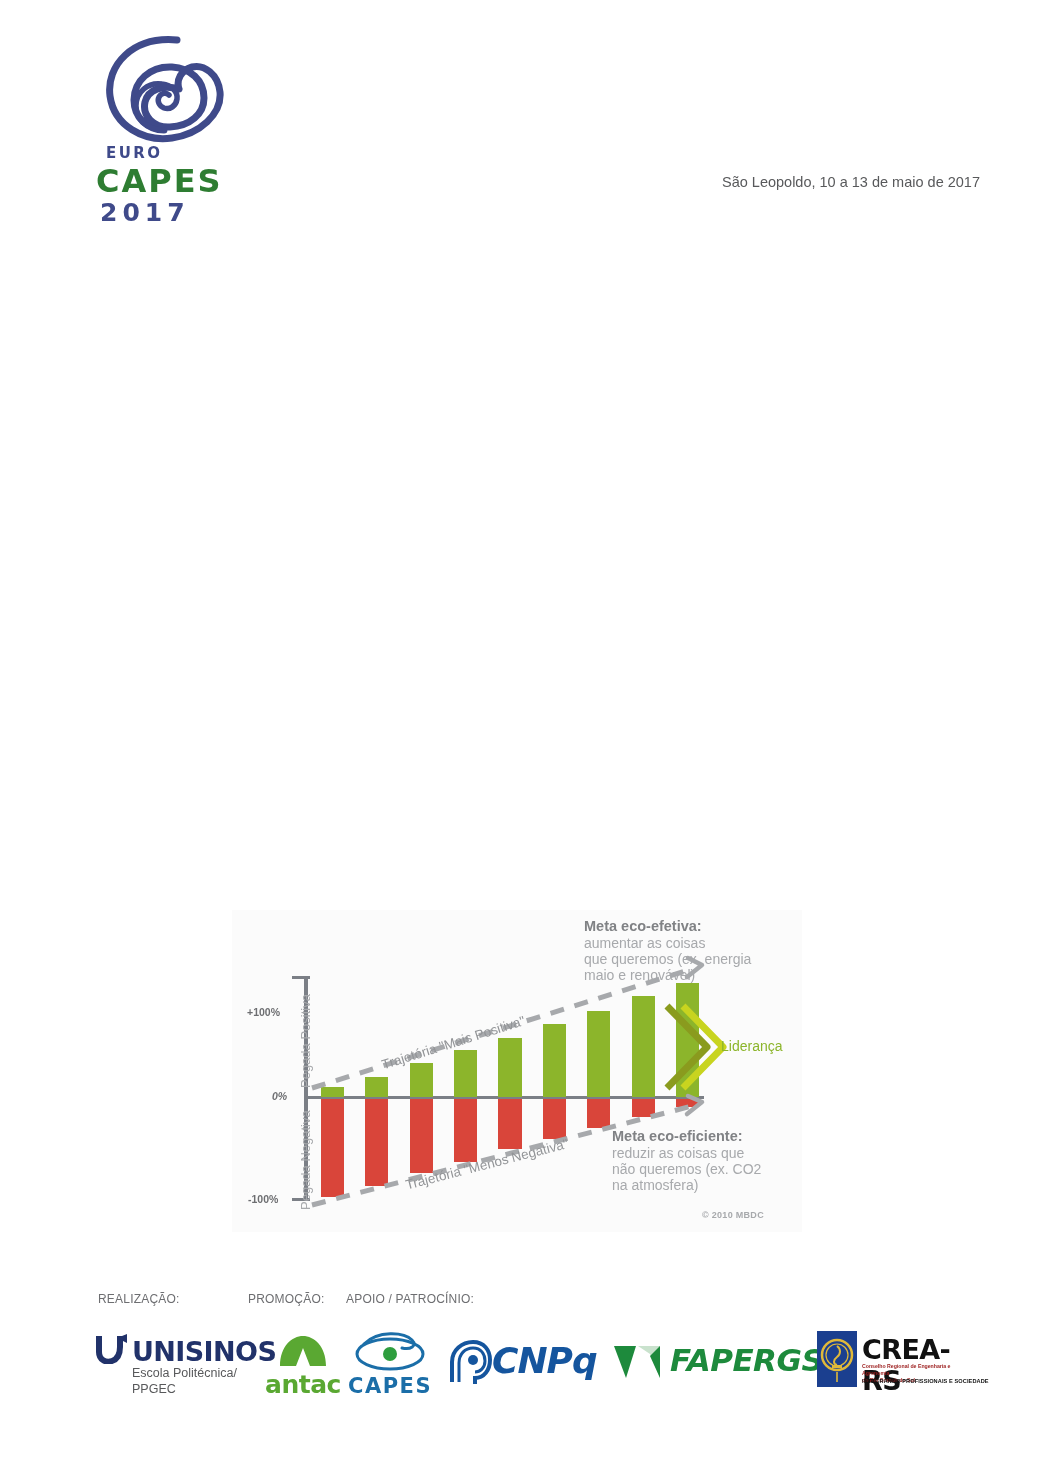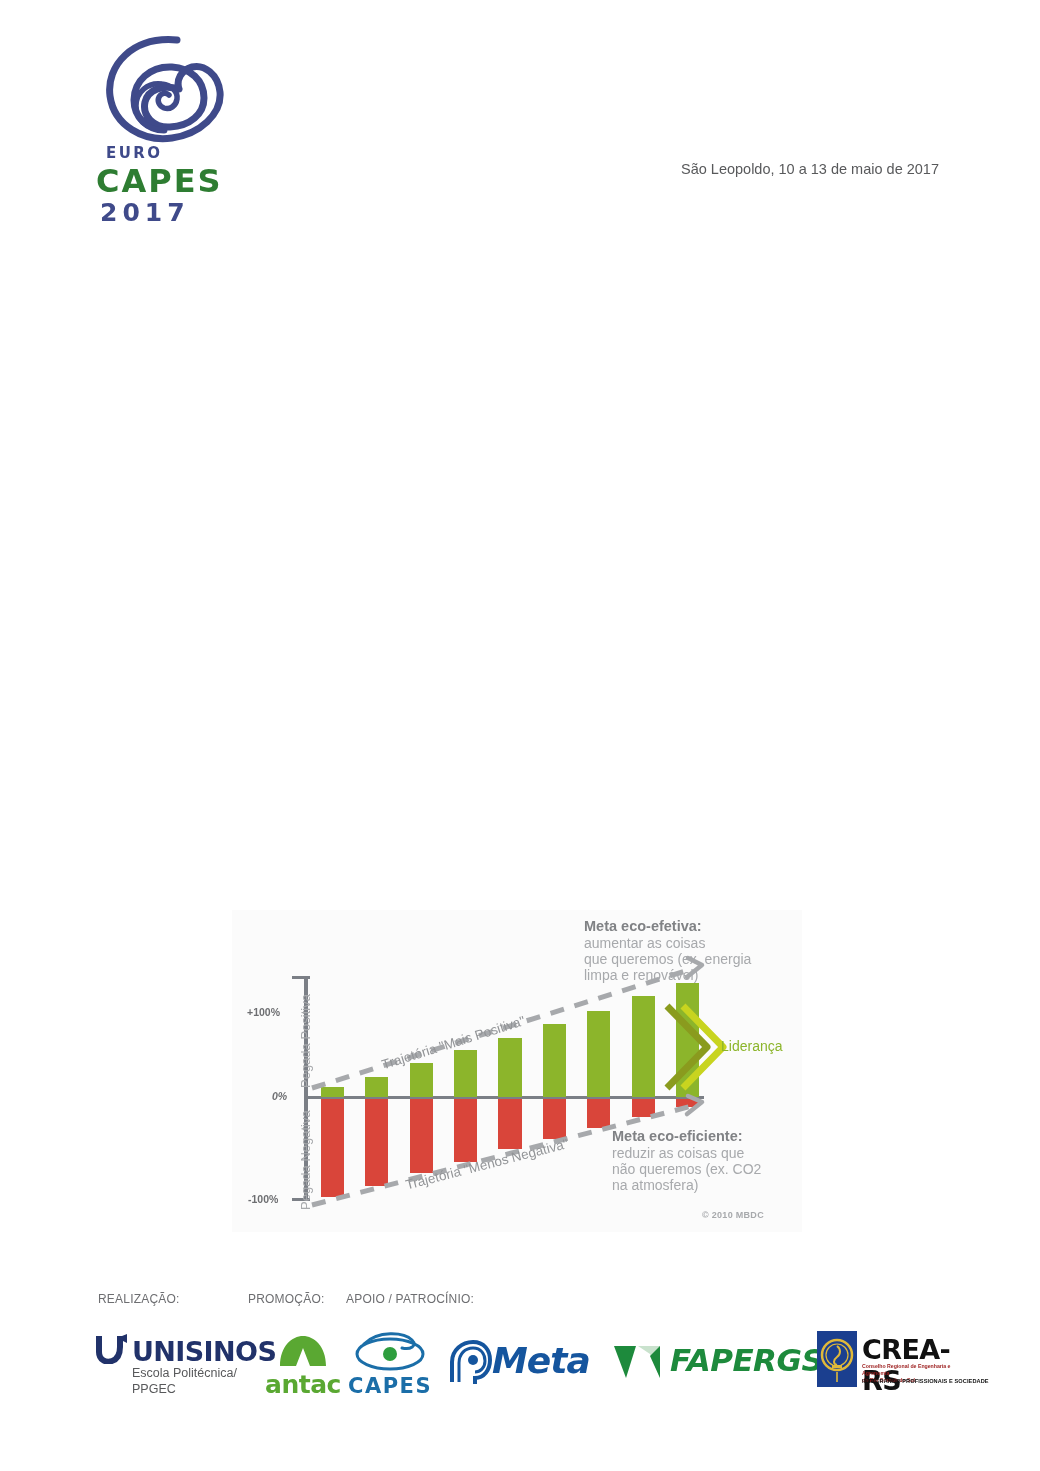--- a/index.html
+++ b/index.html
@@ -21,22 +21,22 @@
     position:absolute;left:4px;top:128px;
     font-size:32px;font-weight:bold;letter-spacing:2px;
     color:#2e7d32;font-family:"DejaVu Sans", sans-serif;
   }
   #logo-year{
     position:absolute;left:8px;top:164px;
     font-size:25px;font-weight:bold;letter-spacing:5px;
     color:#3f4a8a;font-family:"DejaVu Sans", sans-serif;
   }
   #header-date{
-    position:absolute;left:640px;top:161px;width:340px;
-    text-align:center;font-size:14.5px;color:#58595b;
+    position:absolute;left:640px;top:174px;width:340px;
+    text-align:right;font-size:14.5px;color:#58595b;
     font-family:"Liberation Sans", sans-serif;
   }
 
   
   #figure{
     position:absolute;left:232px;top:910px;width:570px;height:322px;
     background:#fbfbfb;
   }
   
   #y-axis{position:absolute;left:72px;top:68px;width:4px;height:222px;background:#7b7f86;}
@@ -164,21 +164,21 @@
     <path d="M455 204 L470 192 L456 186" fill="none" stroke="#a7a9ac" stroke-width="4.5" stroke-linecap="round" stroke-linejoin="round"></path>
   </svg>
 
   <div class="traj-label" style="left:148px;top:148px;transform:rotate(-17.5deg);">Trajetória "Mais Positiva"</div>
   <div class="traj-label" style="left:172px;top:268px;transform:rotate(-14.5deg);">Trajetória "Menos Negativa"</div>
 
   <div class="callout" id="callout-efetiva">
     <b>Meta eco-efetiva:</b><br>
     <span>aumentar as coisas</span><br>
     <span>que queremos (ex. energia</span><br>
-    <span>limpa e renovável)</span>
+    <span>maio e renovável)</span>
   </div>
 
   <div class="callout" id="callout-eficiente">
     <b>Meta eco-eficiente:</b><br>
     <span>reduzir as coisas que</span><br>
     <span>não queremos (ex. CO2</span><br>
     <span>na atmosfera)</span>
   </div>
 
   <div id="copyright">© 2010 MBDC</div>
@@ -223,21 +223,21 @@
   </svg>
   <div id="capes-text">CAPES</div>
 </div>
 
 <div class="logo" id="logo-cnpq">
   <svg style="position:absolute;left:0;top:2px;width:50px;height:50px;" viewBox="0 0 50 50">
     <path d="M8 44 L8 24 C8 12 18 4 29 4 C40 4 46 12 46 22 C46 32 40 40 31 40 L31 46" fill="none" stroke="#15559e" stroke-width="4"></path>
     <path d="M15 44 L15 25 C15 16 21 10 29 10 C37 10 41 16 41 23 C41 30 36 34 31 34" fill="none" stroke="#15559e" stroke-width="3"></path>
     <circle cx="29" cy="22" r="5" fill="#15559e"></circle>
   </svg>
-  <div id="cnpq-text">Meta</div>
+  <div id="cnpq-text">CNPq</div>
 </div>
 
 <div class="logo" id="logo-fapergs">
   <svg style="position:absolute;left:0;top:4px;width:52px;height:36px;" viewBox="0 0 52 36">
     <path d="M0 2 L22 2 L12 34 Z" fill="#1d8a3c"></path>
     <path d="M24 2 L46 2 L46 34 L36 10 Z" fill="#c9e2cd"></path>
     <path d="M30 2 L48 2 L48 34 Z" fill="#1d8a3c" opacity="0"></path>
     <path d="M46 2 L46 34 L36 12 Z" fill="#1d8a3c"></path>
   </svg>
   <div id="fapergs-text">FAPERGS</div>

